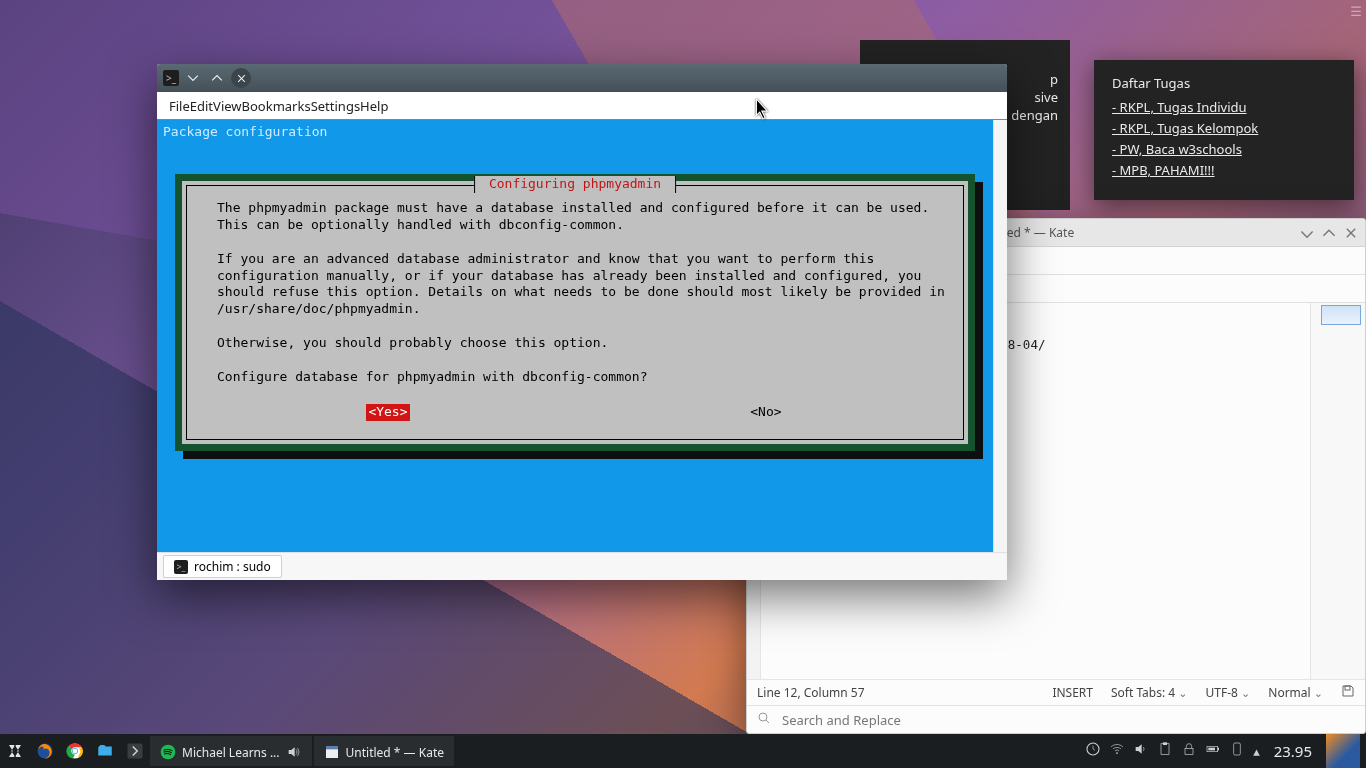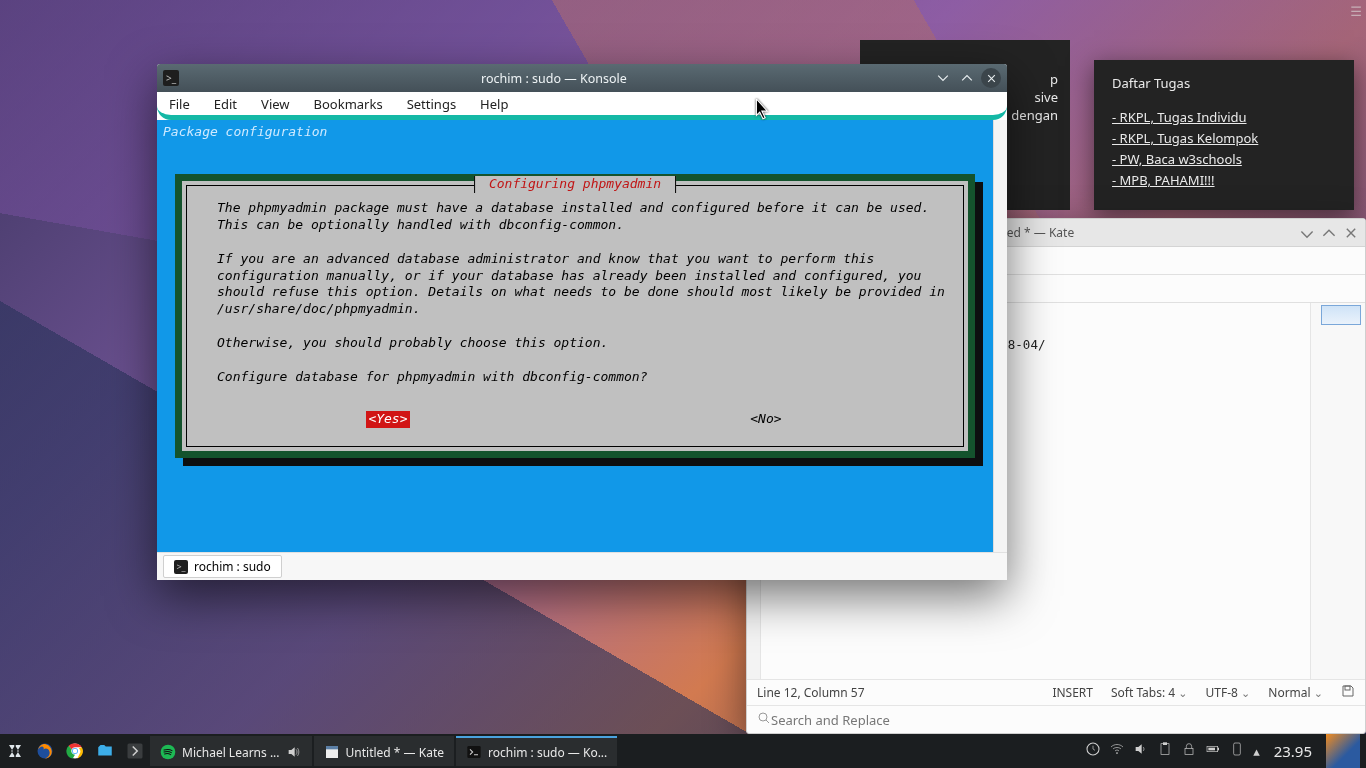--- a/index.html
+++ b/index.html
@@ -36,21 +36,21 @@
 .tb-task .tico{width:16px;height:16px;flex:none;}
 .tb-tray{margin-left:auto;display:flex;align-items:center;gap:8px;padding-right:6px;}
 .tb-tray .tico{width:16px;height:16px;}
 .tb-clock{font-size:15px;padding:0 6px;}
 .tb-desktop{width:34px;height:34px;background:linear-gradient(135deg,#f28c1f,#2b5aa0 60%);}
 
 .sticky{
   position:absolute;background:#232323;color:#eaeaea;
   box-shadow:0 6px 24px rgba(0,0,0,.5);padding:14px 18px 18px;font-size:13px;
 }
-.sticky h4{font-weight:400;margin-bottom:16px;}
+.sticky h4{font-weight:400;margin-bottom:6px;}
 .sticky .line{margin:3px 0;text-decoration:underline;}
 
 .sticky-shadow{position:absolute;background:#232323;}
 
 .global-burger{position:absolute;top:2px;right:4px;color:#ddd;opacity:.6}
 
 .kate{
   position:absolute;left:746px;top:218px;width:620px;height:516px;
   background:#fcfcfc;border:1px solid #cfcfcf;border-radius:3px;
   box-shadow:0 12px 40px rgba(0,0,0,.45);display:flex;flex-direction:column;z-index:100;
@@ -67,42 +67,42 @@
 .kate-tabs .warn{color:#e06060;}
 .kate-tabs .tab{flex:1;text-align:center;color:#444;}
 .kate-tabs .after{display:flex;gap:6px;}
 .kate-body{flex:1;display:flex;min-height:0;}
 .kate-gutter{width:14px;background:#f3f3f3;border-right:1px solid #e5e5e5;}
 .kate-text{flex:1;padding:4px 6px;font-family:monospace;font-size:12.5px;color:#222;white-space:pre;overflow:hidden;}
 .kate-minimap{width:55px;background:#f8f8f8;border-left:1px solid #e5e5e5;position:relative;}
 .kate-minimap .thumb{position:absolute;top:2px;right:4px;width:40px;height:20px;border:1px solid #7aa7d9;background:linear-gradient(#cfe3f7,#eaf2fb);}
 .kate-status{height:26px;border-top:1px solid #e5e5e5;display:flex;align-items:center;gap:18px;padding:0 10px;color:#444;font-size:12px;}
 .kate-status .spacer{flex:1;}
-.kate-search{height:28px;border-top:1px solid #e5e5e5;display:flex;align-items:center;gap:0;padding:0 10px;color:#777;}
+.kate-search{height:28px;border-top:1px solid #e5e5e5;display:flex;align-items:center;gap:11px;padding:0 10px;color:#777;}
 
 .konsole{
   position:absolute;left:157px;top:64px;width:850px;height:516px;
   background:#fff;border-radius:3px;box-shadow:0 16px 48px rgba(0,0,0,.55);
   display:flex;flex-direction:column;z-index:300;
 }
 .kon-title{
   height:28px;border-radius:3px 3px 0 0;
   background:linear-gradient(#5a6a72,#445058);
   color:#eef3f5;display:flex;align-items:center;padding:0 6px;
 }
 .kon-title .prompt-ico{width:16px;height:16px;background:#1e1e1e;border-radius:2px;display:flex;align-items:center;justify-content:center;color:#bbb;font-size:10px;}
 .kon-title .t{flex:1;text-align:center;font-size:12.5px;}
 .kon-title .wbtn{width:20px;height:20px;margin-left:4px;display:flex;align-items:center;justify-content:center;color:#e8eef0;}
 .kon-title .wbtn.close{background:#3b454b;border-radius:50%;}
-.kon-menu{height:28px;background:#fff;border-bottom:5px solid #14b8a6;display:flex;align-items:center;gap:24px;padding:0 12px;color:#222;border-radius:14px;}
+.kon-menu{height:28px;background:#fff;border-bottom:1px solid #14b8a6;display:flex;align-items:center;padding:0 12px;color:#222;}
 .kon-menu span{cursor:pointer;}
 .kon-term-wrap{flex:1;display:flex;min-height:0;}
 .kon-term{
   flex:1;background:#bef264;position:relative;
-  font-family:"DejaVu Sans Mono",monospace;font-size:13px;font-style:italic;
+  font-family:"DejaVu Sans Mono",monospace;font-size:13px;
 }
 .kon-scroll{width:14px;background:#f4f4f4;border-left:1px solid #ddd;}
 .pkgconf{
   position:absolute;inset:0;background:#1198e8;color:#cfeaff;
 }
 .pkgconf .hdr{padding:4px 6px 2px;color:#cfeaff;letter-spacing:0;}
 .dialog-outer{
   position:absolute;left:18px;right:18px;top:54px;
   background:#c0c0c0;border:7px solid #14532d;
   box-shadow:8px 8px 0 0 #0d0f10;
@@ -113,21 +113,21 @@
   padding:14px 10px 18px;
   color:#000;font-family:"DejaVu Sans Mono",monospace;font-size:13px;line-height:1.3;
   position:relative;
 }
 .dialog-title{
   position:absolute;top:-10px;left:50%;transform:translateX(-50%);
   background:#c0c0c0;color:#c01515;padding:0 6px;border-left:1px solid #000;border-right:1px solid #000;
   white-space:pre;
 }
 .dlg-body{white-space:pre-wrap;margin-left:20px;}
-.dlg-buttons{display:flex;justify-content:space-around;margin-top:25px;}
+.dlg-buttons{display:flex;justify-content:space-around;margin-top:18px;}
 .dlg-btn{padding:0 2px;}
 .dlg-btn.sel{background:#d11515;color:#fff;}
 .kon-tabs{height:28px;background:#f7f7f7;border-top:1px solid #e1e1e1;display:flex;align-items:center;padding:0 6px;}
 .kon-tab{display:flex;align-items:center;gap:6px;padding:2px 10px;border:1px solid #cfcfcf;background:#fff;border-radius:2px;font-size:12px;}
 .kon-tab .prompt-ico{width:14px;height:14px;background:#1e1e1e;border-radius:2px;display:flex;align-items:center;justify-content:center;color:#bbb;font-size:9px;}
 
 .cursor-arrow{position:absolute;left:755px;top:99px;z-index:400;pointer-events:none;}
 .cursor-arrow svg{width:16px;height:22px;filter:drop-shadow(0 0 1px rgba(0,0,0,.8));}
 
 .icn{width:14px;height:14px;}
@@ -229,21 +229,20 @@
           <circle cx="6" cy="6" r="4" fill="none" stroke="#999"></circle>
           <path d="M9 9l3 3" stroke="#999"></path>
         </svg></span>
     <span>Search and Replace</span>
   </div>
 </div>
 
 <div class="konsole">
   <div class="kon-title">
     <span class="prompt-ico">&gt;_</span>
-    <span class="t">rochim : sudo — Konsole</span>
     <span class="wbtn">
         <svg width="12" height="12" viewBox="0 0 10 10">
           <path d="M1 3l4 4 4-4" stroke="#e8eef0" fill="none"></path>
         </svg>
       </span>
     <span class="wbtn">
         <svg width="12" height="12" viewBox="0 0 10 10">
           <path d="M1 7l4-4 4 4" stroke="#e8eef0" fill="none"></path>
         </svg>
       </span>
@@ -346,27 +345,20 @@
           <path d="M15 8c2 2 2 6 0 8M17 6c3 3 3 9 0 12" stroke="#cfcfcf" fill="none"></path>
         </svg>
     </div>
     <div class="tb-task">
       <svg class="tico" viewBox="0 0 24 24">
           <rect x="3" y="3" width="18" height="18" fill="#eee"></rect>
           <rect x="3" y="3" width="18" height="5" fill="#5b7fa6"></rect>
         </svg>
       <span class="label">Untitled * — Kate</span>
     </div>
-    <div class="tb-task active">
-      <svg class="tico" viewBox="0 0 24 24">
-          <rect x="2" y="3" width="20" height="18" rx="2" fill="#111"></rect>
-          <path d="M6 8l4 4-4 4M12 16h6" stroke="#ccc" fill="none" stroke-width="1.6"></path>
-        </svg>
-      <span class="label">rochim : sudo — Ko...</span>
-    </div>
   </div>
   <div class="tb-tray">
     <span><svg class="tico" viewBox="0 0 24 24">
           <circle cx="12" cy="12" r="9" fill="none" stroke="#cfcfcf" stroke-width="1.6"></circle>
           <path d="M12 7v5l3 2" stroke="#cfcfcf" fill="none"></path>
         </svg></span>
     <span><svg class="tico" viewBox="0 0 24 24">
           <path d="M3 9c5-5 13-5 18 0M6 12c3-3 9-3 12 0M9 15c2-2 4-2 6 0" stroke="#cfcfcf" fill="none"></path>
           <circle cx="12" cy="18" r="1.3" fill="#cfcfcf"></circle>
         </svg></span>

